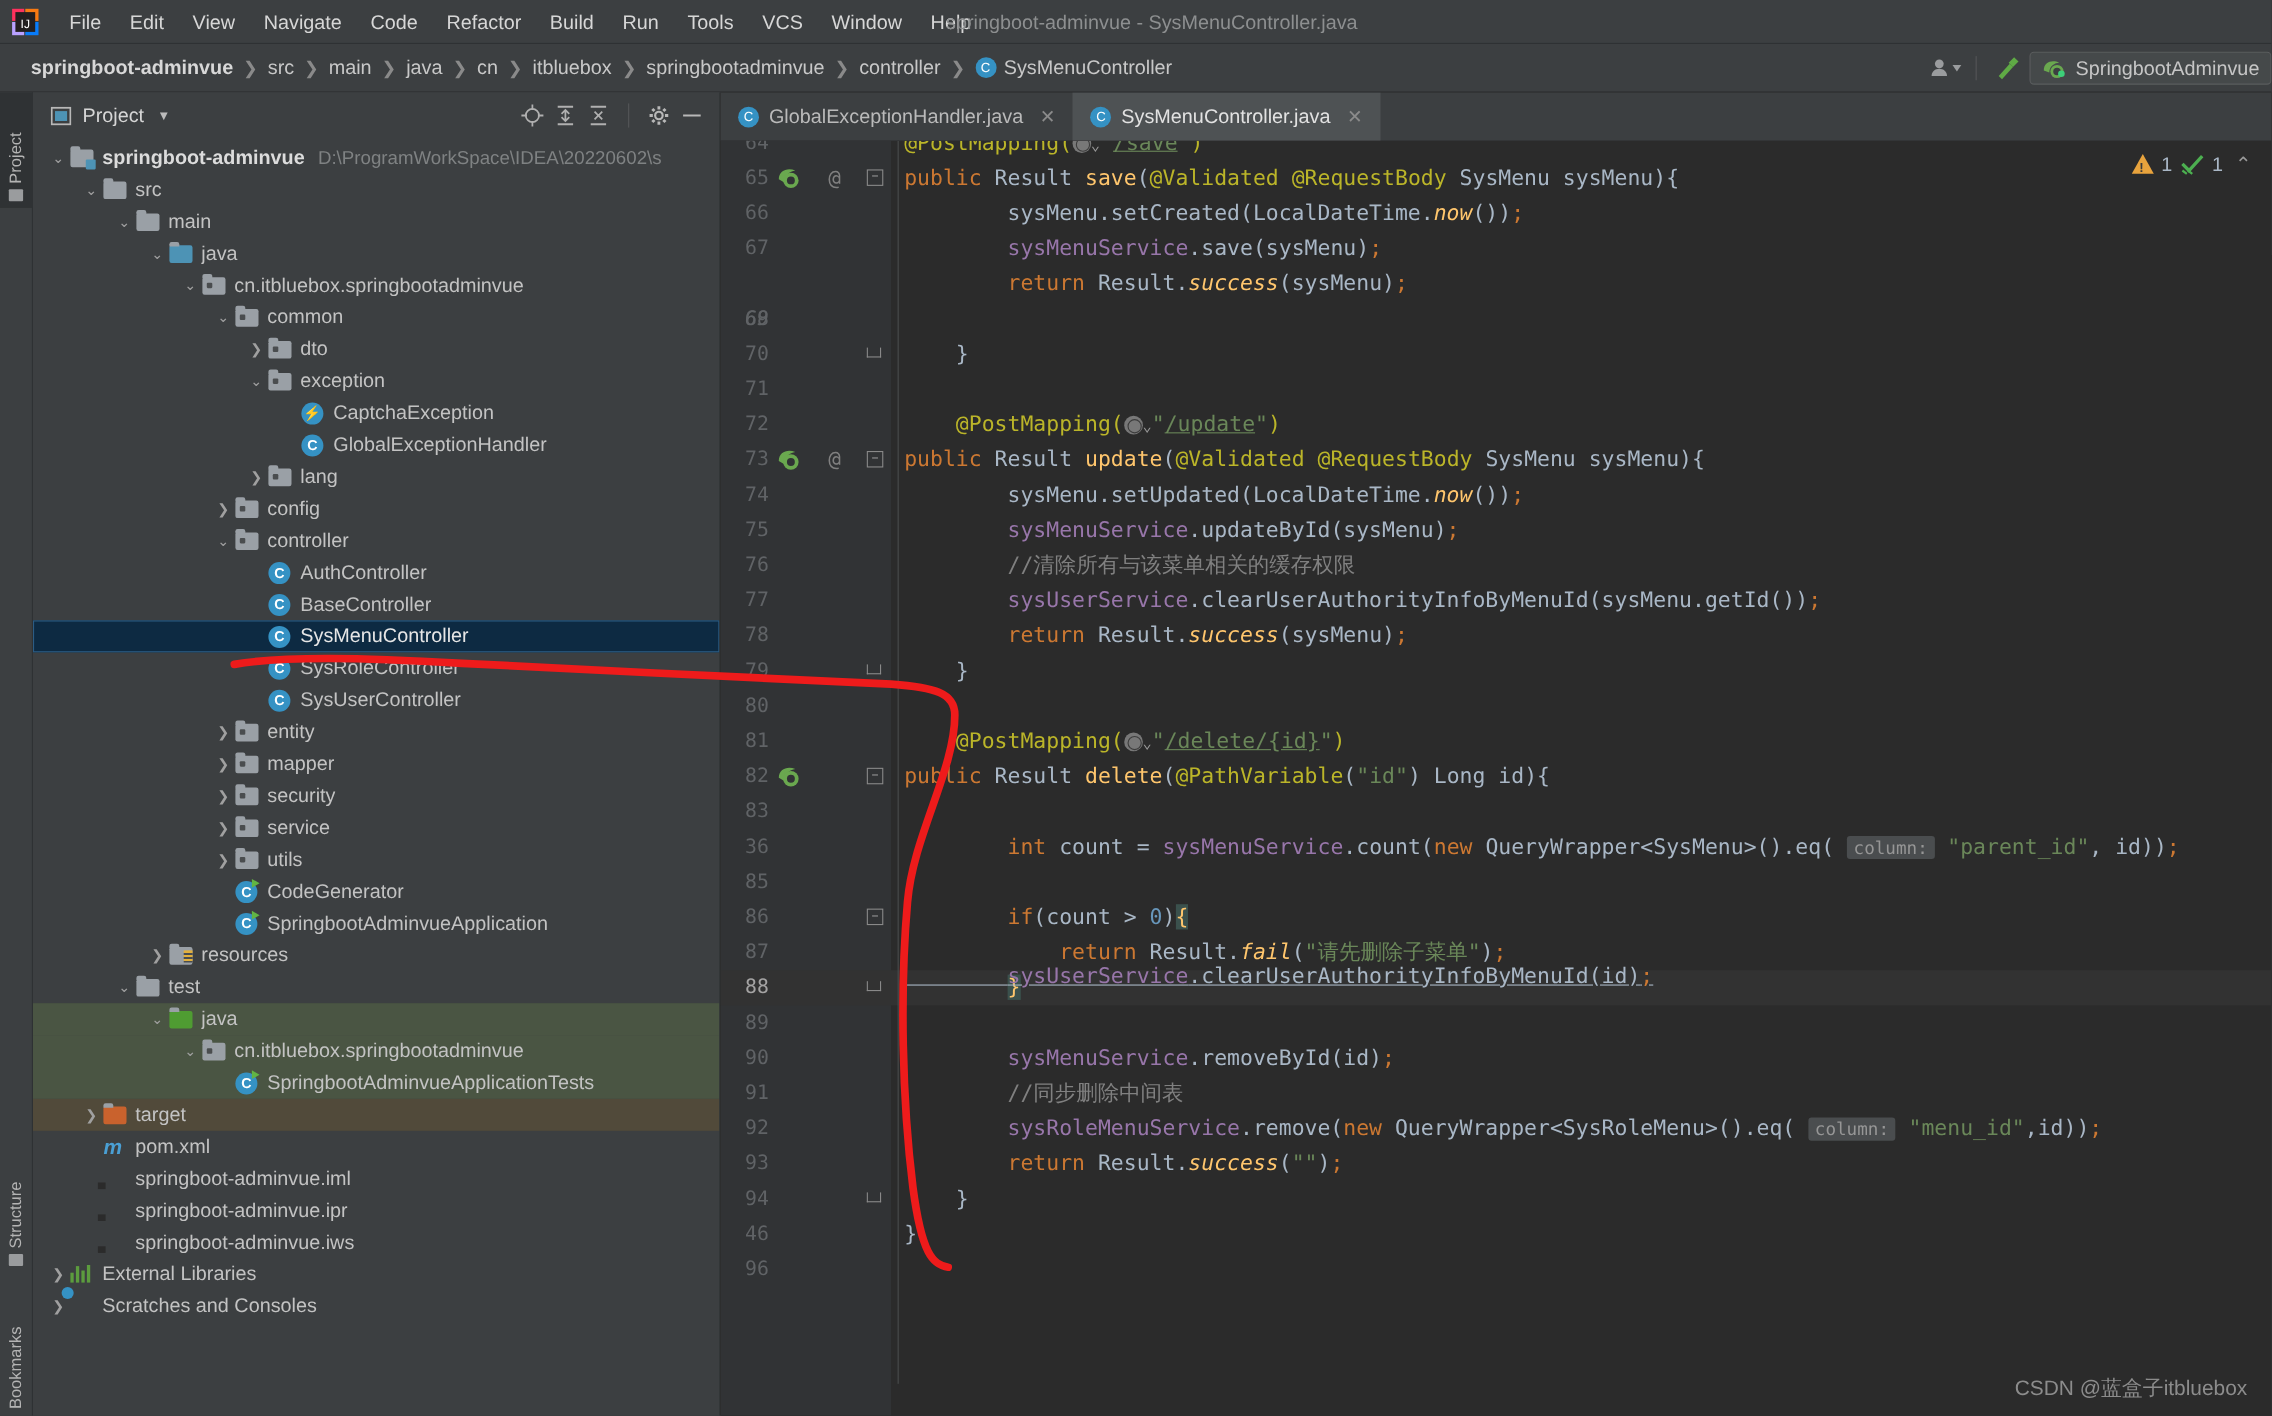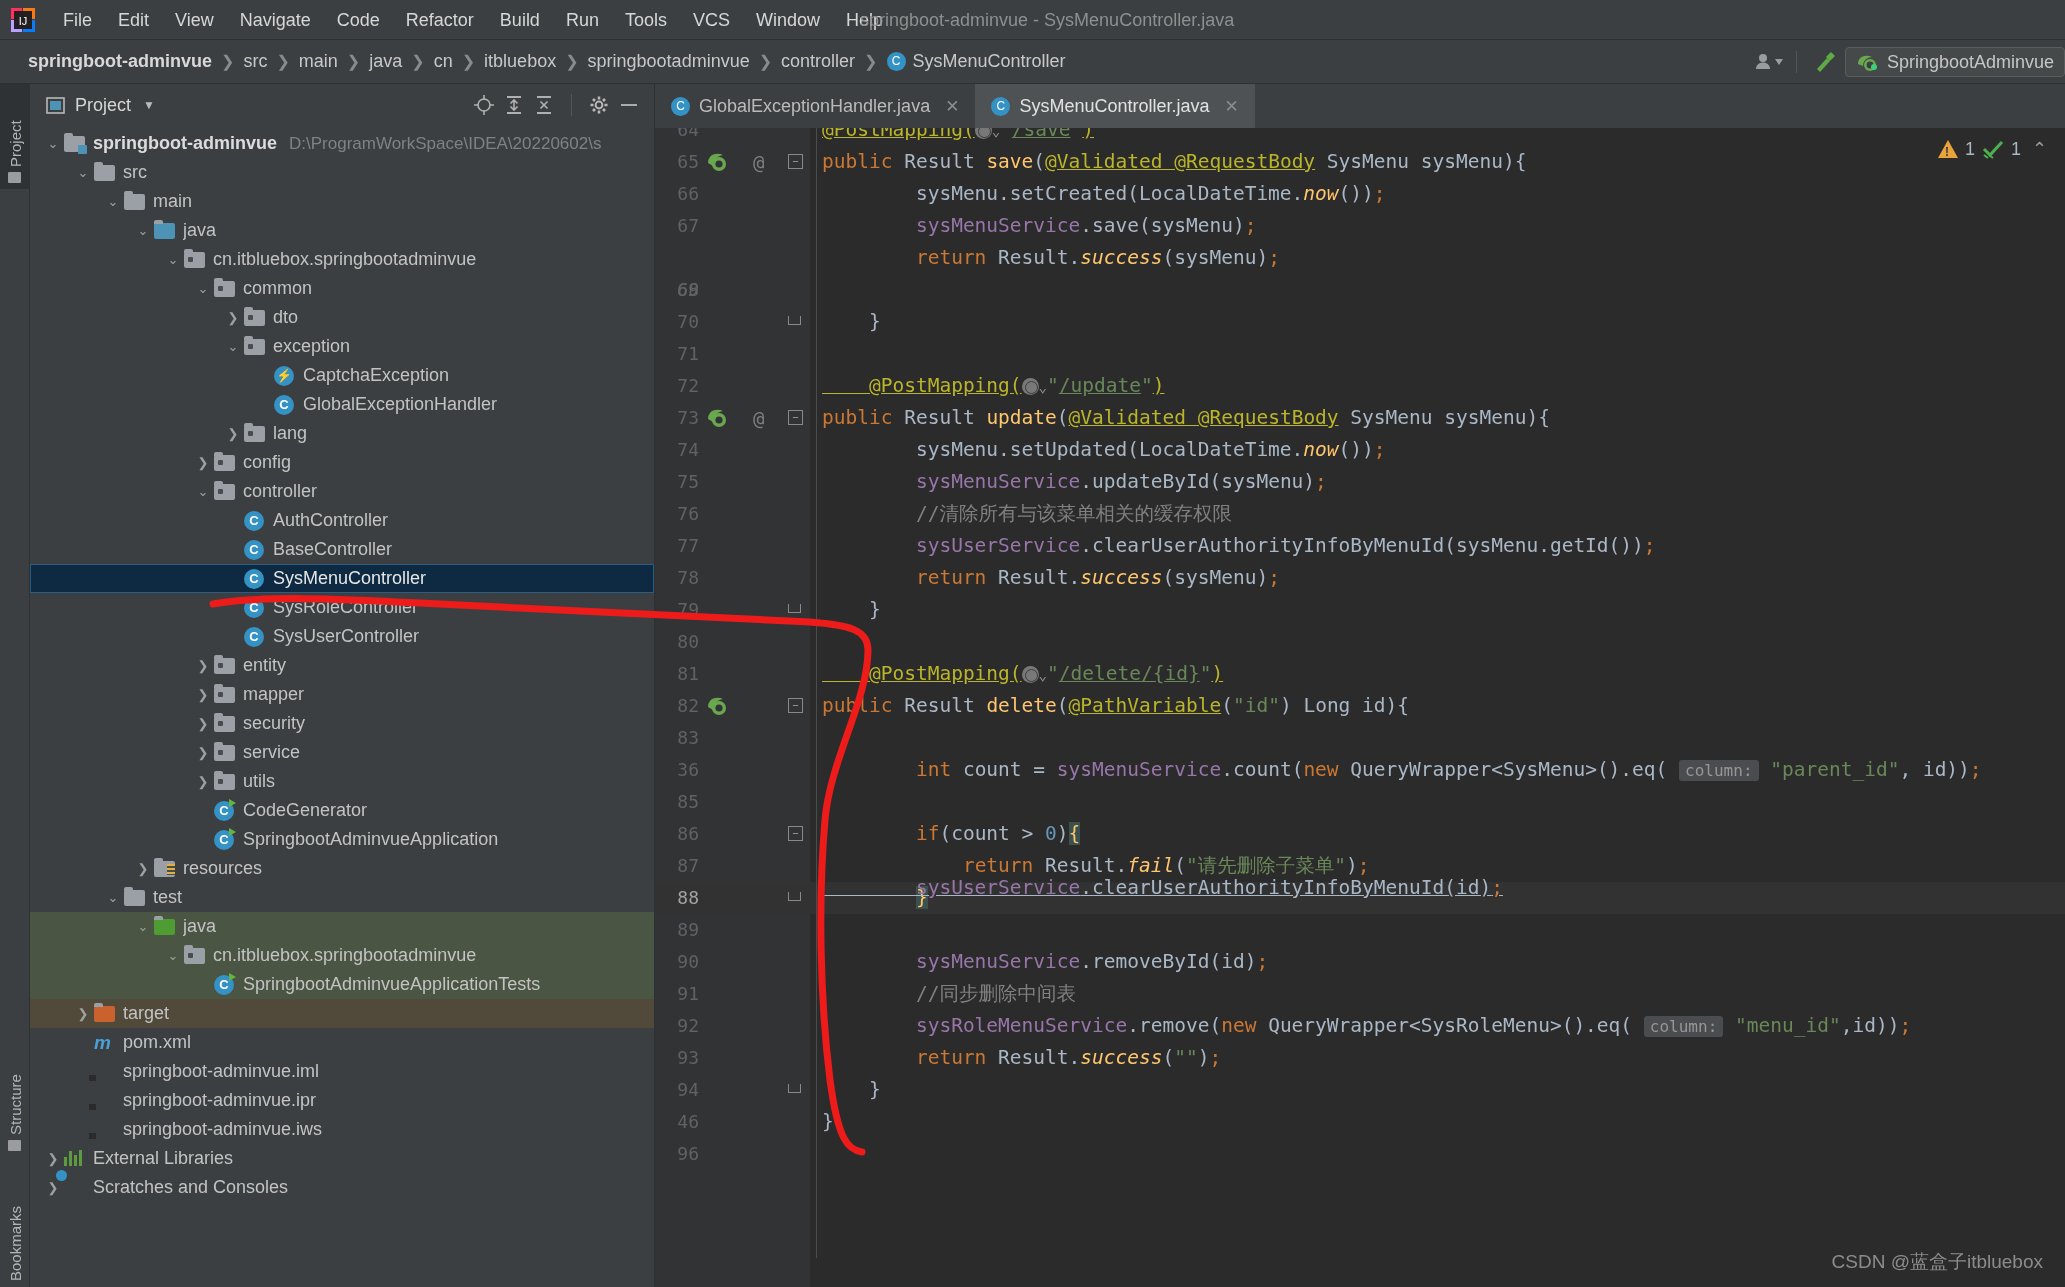--- a/index.html
+++ b/index.html
@@ -121,21 +121,21 @@
   .hl-line { position:absolute; left:0; right:0; height:32px; background:#323232;}
 
   
   .kw   { color:#cc7832; }
   .str  { color:#6a8759; }
   .cmt  { color:#808080; }
   .num  { color:#6897bb; }
   .mth  { color:#ffc66d; }
   .mthi { color:#ffc66d; font-style:italic;}
   .fld  { color:#9876aa; }
-  .ann  { color:#bbb529;text-decoration:underline; }
+  .ann  { color:#bbb529; }
   .typ  { color:#a9b7c6; }
   .semi { color:#cc7832; }
   .brace-hl { background:#3b514d; color:#ffc66d;}
   .param-hint { background:#4a4d4f; color:#969696; border-radius:3px; padding:1px 6px; font-size:16px;}
   .url-link { color:#6a8759; text-decoration:underline;}
   .globe { display:inline-block; width:17px;height:17px;border-radius:50%;background:#787878;
      vertical-align:-3px; position:relative;}
   .globe:after{content:"";position:absolute;left:3px;top:3px;width:11px;height:11px;border-radius:50%;
      border:1px solid #3c3c3c;}
 

